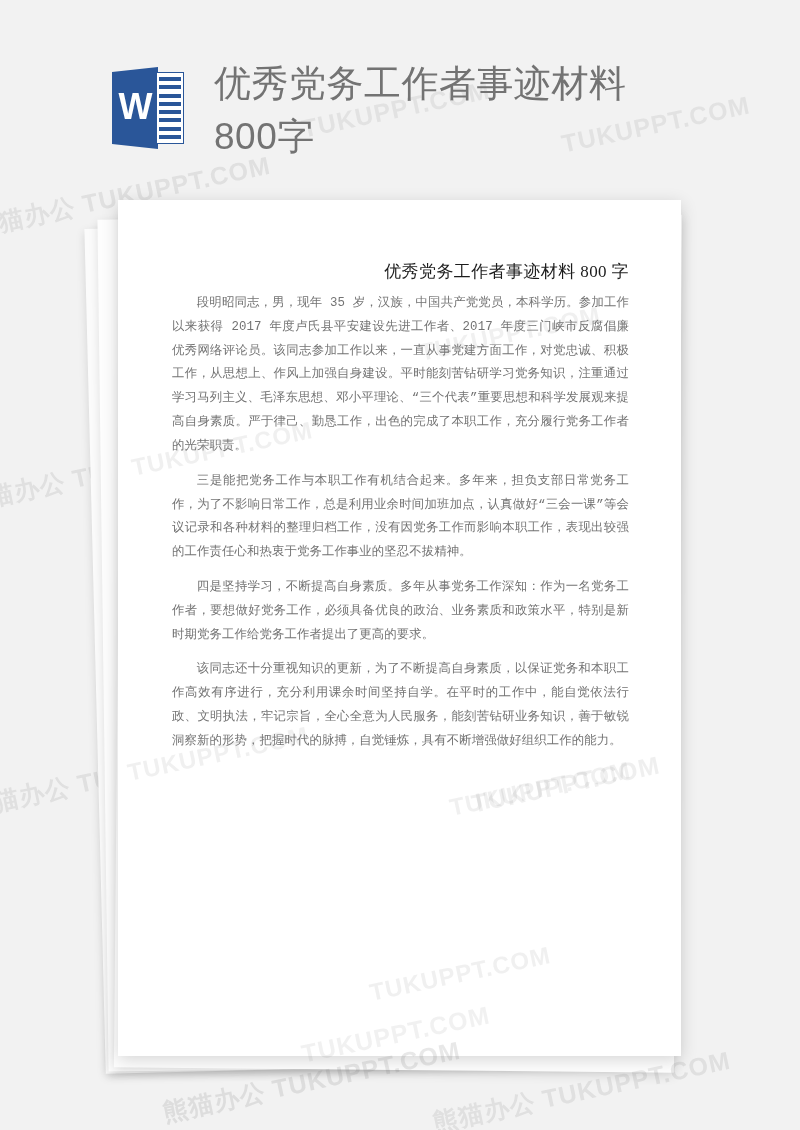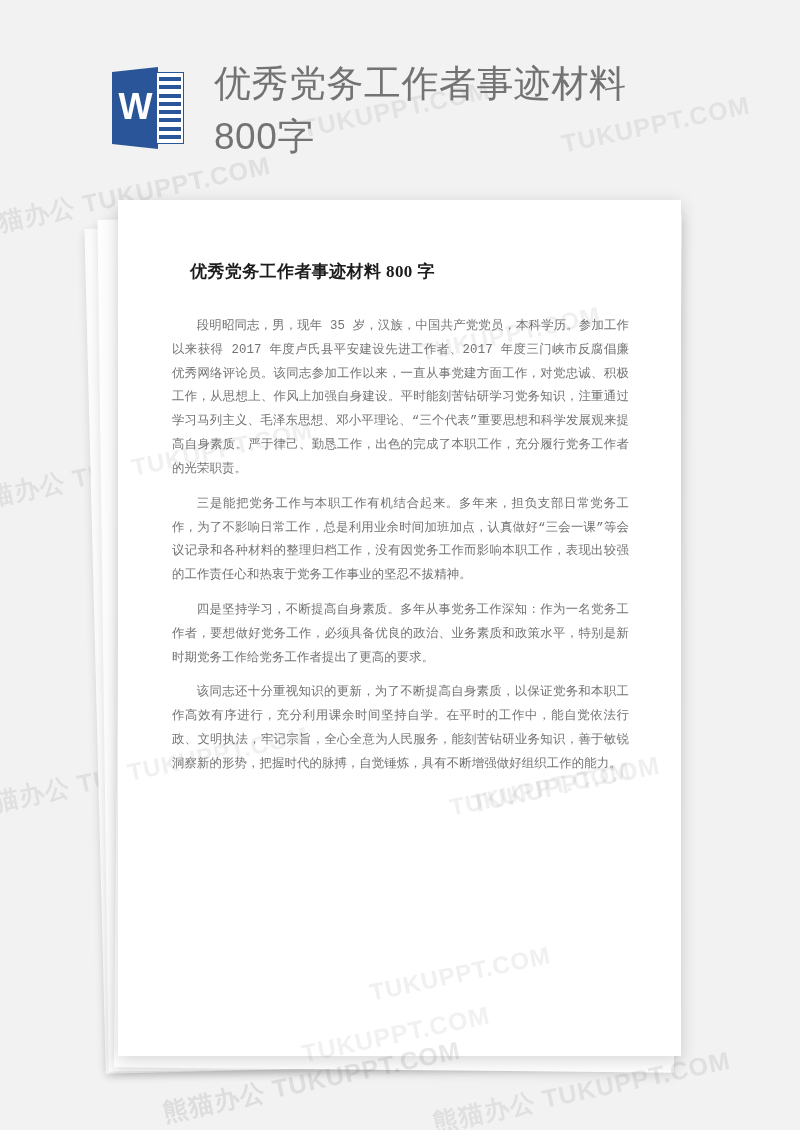--- a/index.html
+++ b/index.html
@@ -134,25 +134,25 @@
     left: 118px; top: 200px;
     width: 563px;
     height: 856px;
     padding: 60px 52px 0 54px;
     overflow: hidden;
   }
 
   .doc-title {
     font-family: "Liberation Serif", "DejaVu Serif", serif;
     font-size: 17px;
-    font-weight: bold;
+    font-weight: normal;
     color: #1c1c1c;
-    text-align: left;
+    text-align: right;
     padding-left: 18px;
-    margin-bottom: 32px;
+    margin-bottom: 9px;
     letter-spacing: 0.4px;
   }
 
   .doc-p {
     font-family: Liberation Mono, monospace;
     font-size: 12.4px;
     line-height: 1.92;
     color: #737373;
     text-align: justify;
     text-justify: inter-ideograph;

